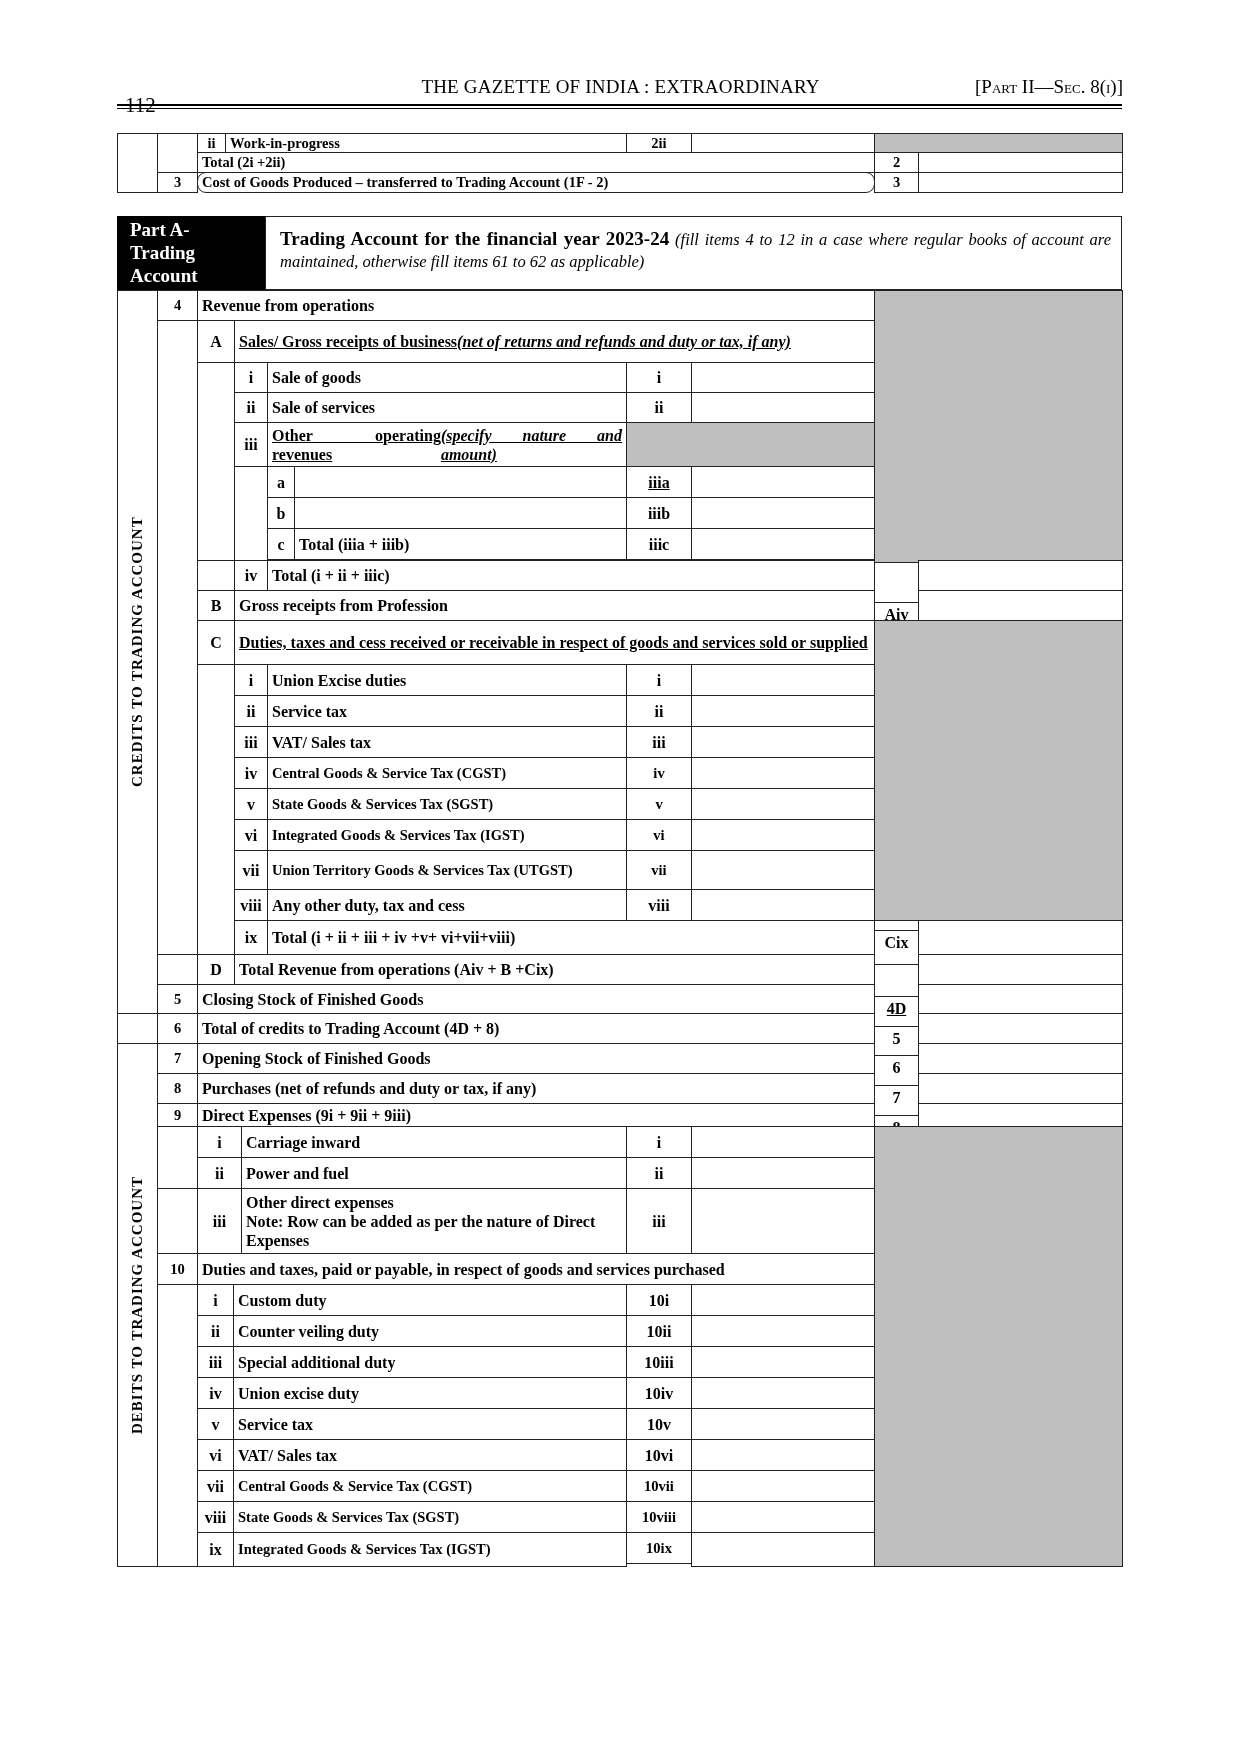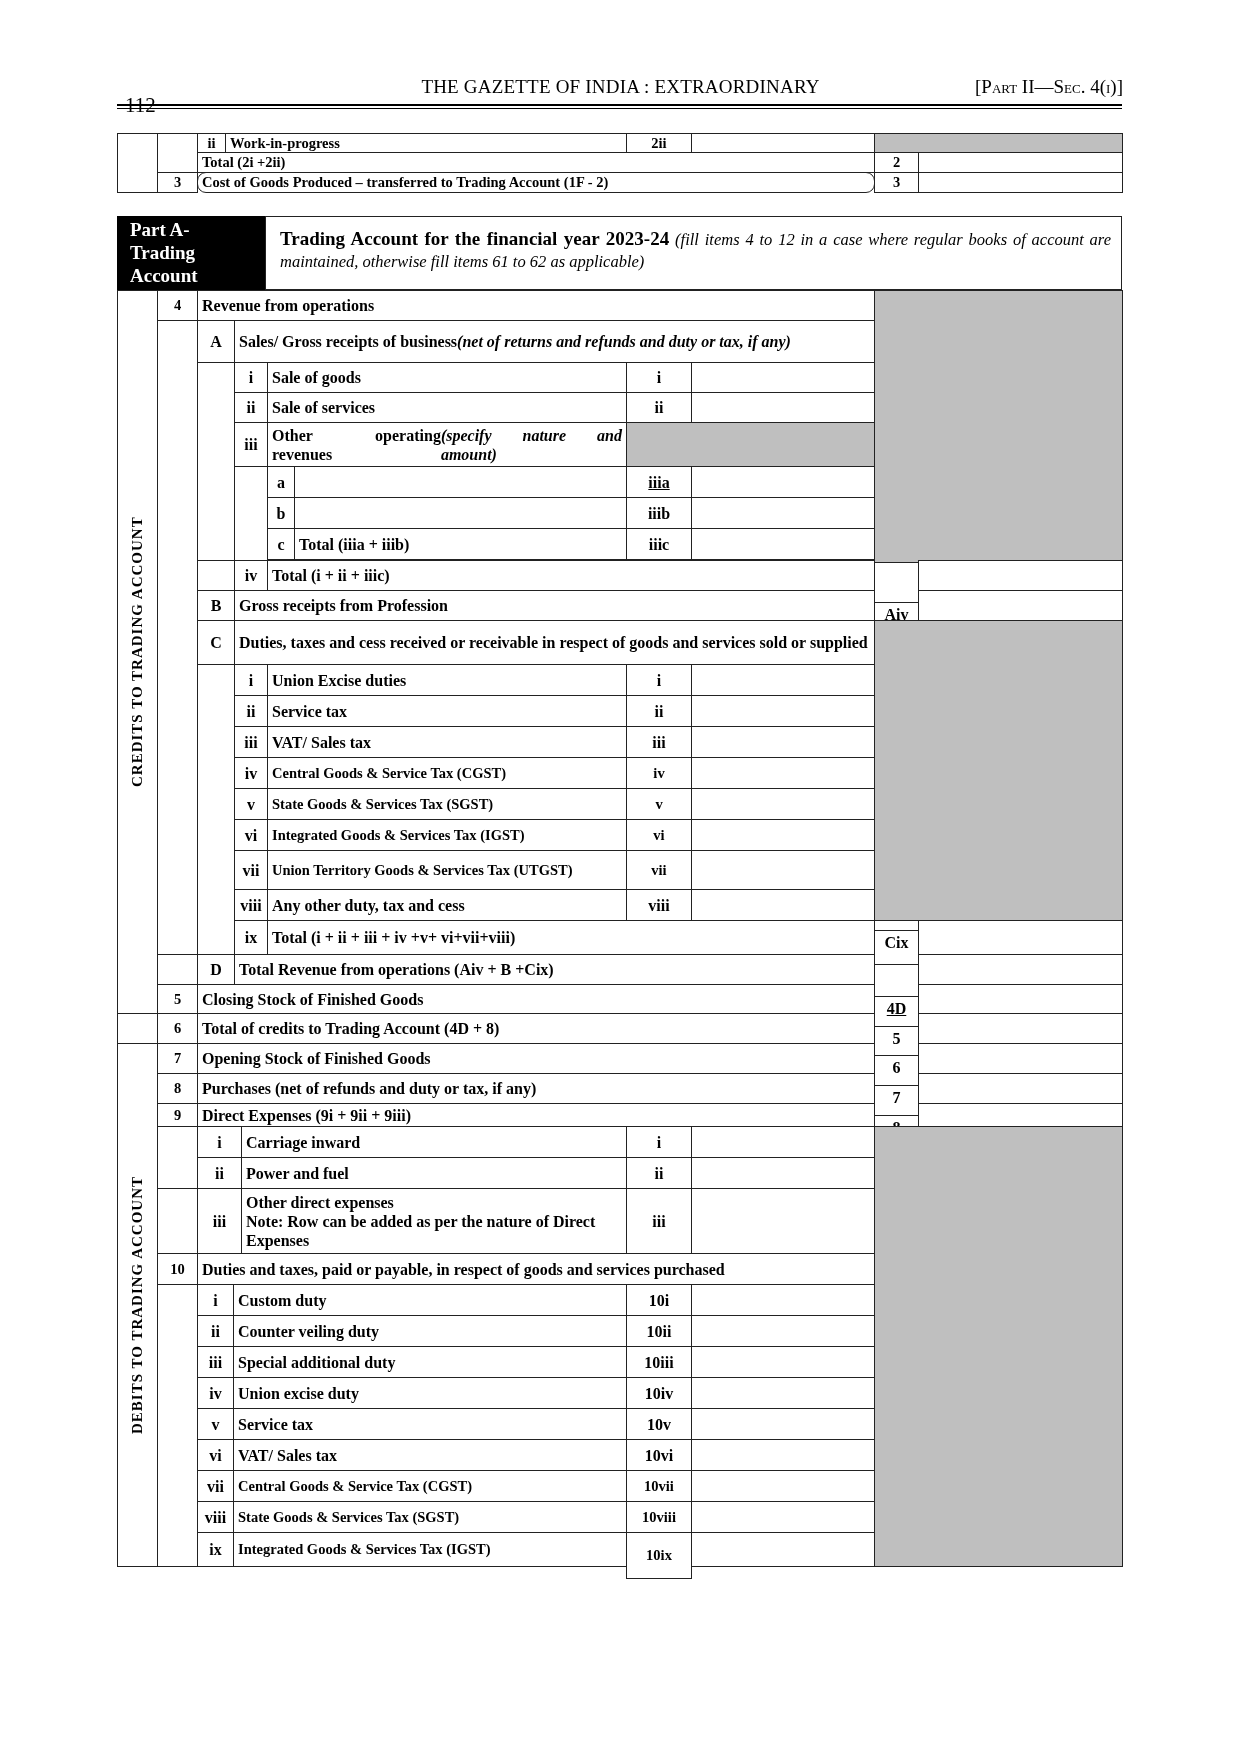--- a/index.html
+++ b/index.html
@@ -9,35 +9,35 @@
   #gazette-title{left:0;width:1241px;text-align:center;font-size:19px;letter-spacing:0.2px;}
   #part-label{right:118px;font-size:19px;}
   .sc{font-variant:small-caps;}
   .rule1{position:absolute;left:117px;width:1005px;top:104px;height:2px;background:#000;}
   .rule2{position:absolute;left:117px;width:1005px;top:108px;height:1px;background:#000;}
   .cell{position:absolute;box-sizing:border-box;border:1px solid #222;font-weight:bold;font-size:16px;line-height:19px;display:flex;align-items:center;overflow:hidden;padding:0 4px;}
   .cell.c{justify-content:center;padding:0;}
   .cell.sm{font-size:14.5px;line-height:17px;}
   .cell.shade{background:#bfbfbf;}
   .cell.top{align-items:flex-start;padding-top:2px;margin-top:42px;}
-  .cell.just{text-align:justify;}
+  .cell.just{text-align:justify;text-decoration:underline;}
   .cell i{font-weight:bold;font-style:italic;}
   .cell.input{background:#fff;}
   .part-box{position:absolute;left:117px;top:216px;width:148px;height:74px;background:#000;color:#fff;font-weight:bold;font-size:19px;line-height:23px;padding:2px 0 0 13px;box-sizing:border-box;}
   .title-box{position:absolute;left:265px;top:216px;width:857px;height:74px;border:1px solid #222;box-sizing:border-box;padding:11px 10px 0 14px;font-size:17px;line-height:22px;text-align:justify;}
   .title-box b{font-size:19px;}
   .title-box .note{font-style:italic;font-size:16.5px;}
   .vlabel{position:absolute;writing-mode:vertical-rl;transform:rotate(180deg);font-weight:bold;font-size:15px;letter-spacing:1px;display:flex;align-items:center;justify-content:center;}
 </style>
 </head>
 <body>
 
 <div class="hdr" id="page-num">112</div>
 <div class="hdr" id="gazette-title">THE GAZETTE OF INDIA : EXTRAORDINARY</div>
-<div class="hdr sc" id="part-label">[Part II—Sec. 4(i)]</div>
+<div class="hdr sc" id="part-label">[Part II—Sec. 8(i)]</div>
 <div class="rule1"></div>
 <div class="rule2"></div>
 
 <div class="part-box">
   <div>Part A-</div>
   <div>Trading</div>
   <div>Account</div>
 </div>
 <div class="title-box">
   <b>Trading Account for the financial year  2023-24</b>
@@ -217,15 +217,15 @@
     <div class="cell c" style="left: 197px; top: 1470px; width: 37px; height: 32px;">vii</div>
     <div class="cell sm" style="left: 233px; top: 1470px; width: 394px; height: 32px;">Central Goods &amp; Service Tax (CGST)</div>
     <div class="cell c sm" style="left: 626px; top: 1470px; width: 66px; height: 32px;">10vii</div>
     <div class="cell input" style="left: 691px; top: 1470px; width: 184px; height: 32px;"></div>
     <div class="cell c" style="left: 197px; top: 1501px; width: 37px; height: 32px;">viii</div>
     <div class="cell sm" style="left: 233px; top: 1501px; width: 394px; height: 32px;">State Goods &amp; Services Tax (SGST)</div>
     <div class="cell c sm" style="left: 626px; top: 1501px; width: 66px; height: 32px;">10viii</div>
     <div class="cell input" style="left: 691px; top: 1501px; width: 184px; height: 32px;"></div>
     <div class="cell c" style="left: 197px; top: 1532px; width: 37px; height: 35px;">ix</div>
     <div class="cell sm" style="left: 233px; top: 1532px; width: 394px; height: 35px;">Integrated Goods &amp; Services Tax (IGST)</div>
-    <div class="cell c sm" style="left: 626px; top: 1532px; width: 66px; height: 47px;">10ix</div>
+    <div class="cell c sm" style="left: 626px; top: 1532px; width: 66px; height: 32px;">10ix</div>
     <div class="cell input" style="left: 691px; top: 1532px; width: 184px; height: 35px;"></div>
   </div>
 
 </body></html>

